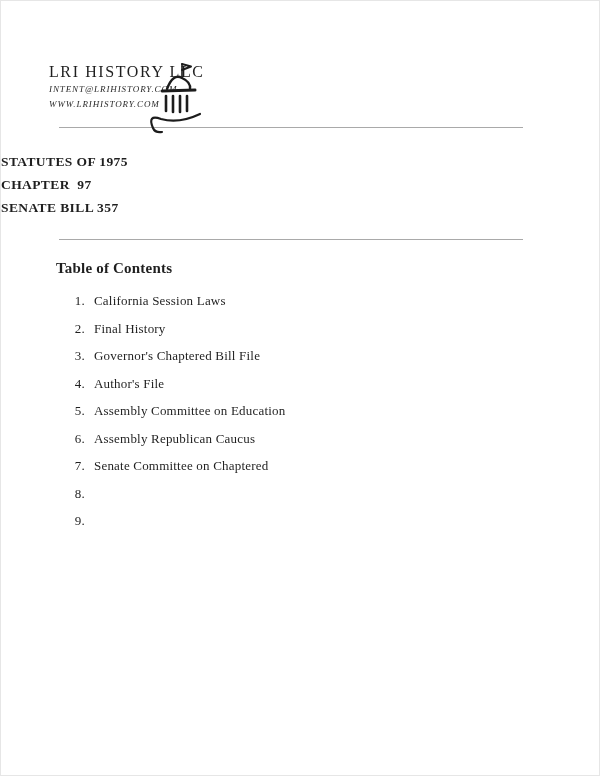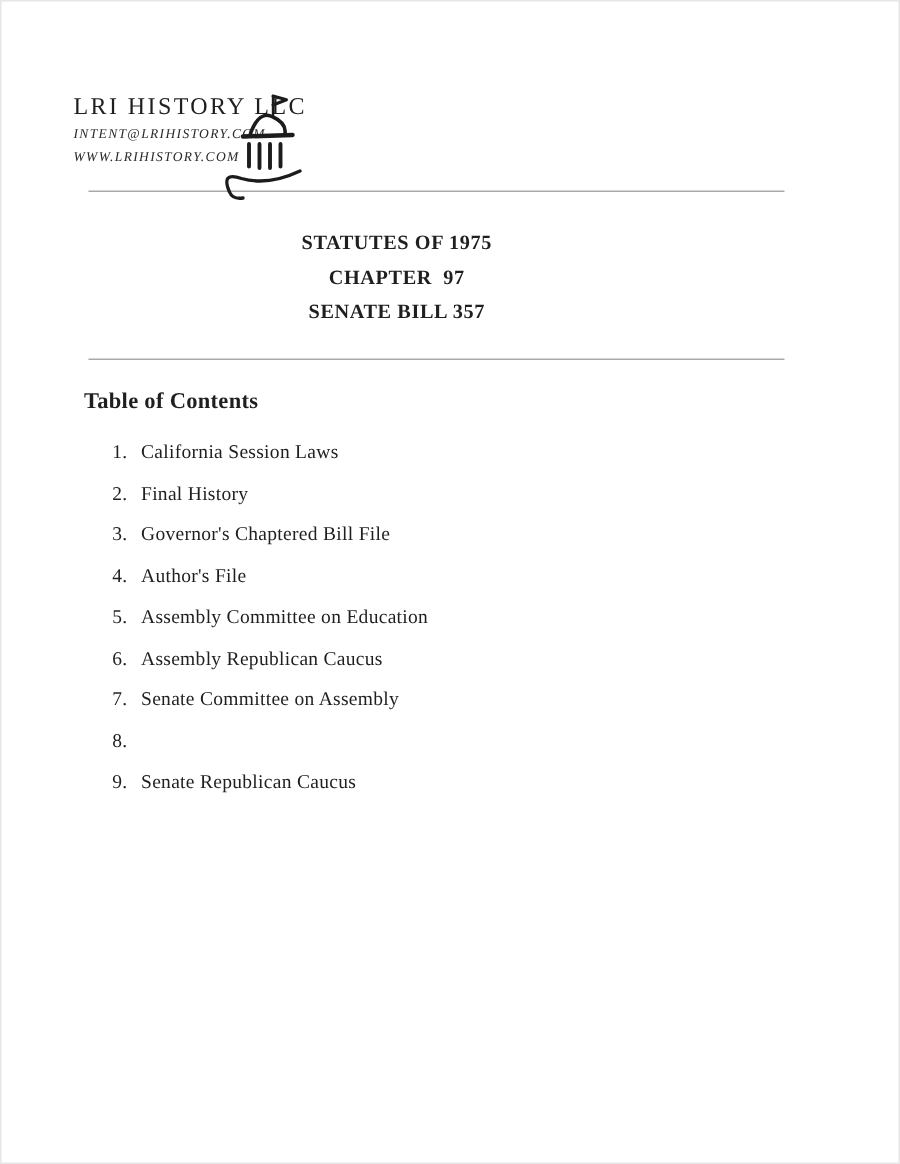--- a/index.html
+++ b/index.html
@@ -49,21 +49,21 @@
   .rule {
     border: none;
     border-top: 1px solid #a9a9a9;
     margin: 0 76px 0 58px;
   }
   .rule-1 { margin-top: 26px; }
   .rule-2 { margin-top: 20px; }
 
   
   .reference {
-    text-align: center;
+    text-align: left;
     padding-right: 71px;
     margin-top: 22px;
   }
   .ref-line {
     font-weight: bold;
     font-size: 13.5px;
     line-height: 23px;
     letter-spacing: 0.4px;
     white-space: pre;
   }
@@ -154,24 +154,23 @@
     <div class="toc-item">
       <span class="toc-num">5.</span>
       <span class="toc-label">Assembly Committee on Education</span>
     </div>
     <div class="toc-item">
       <span class="toc-num">6.</span>
       <span class="toc-label">Assembly Republican Caucus</span>
     </div>
     <div class="toc-item">
       <span class="toc-num">7.</span>
-      <span class="toc-label">Senate Committee on Assembly</span>
+      <span class="toc-label">Senate Committee on Chaptered</span>
     </div>
     <div class="toc-item">
       <span class="toc-num">8.</span>
     </div>
     <div class="toc-item">
       <span class="toc-num">9.</span>
-      <span class="toc-label">Senate Republican Caucus</span>
     </div>
   </div>
 
 </div>
 
 </body></html>

